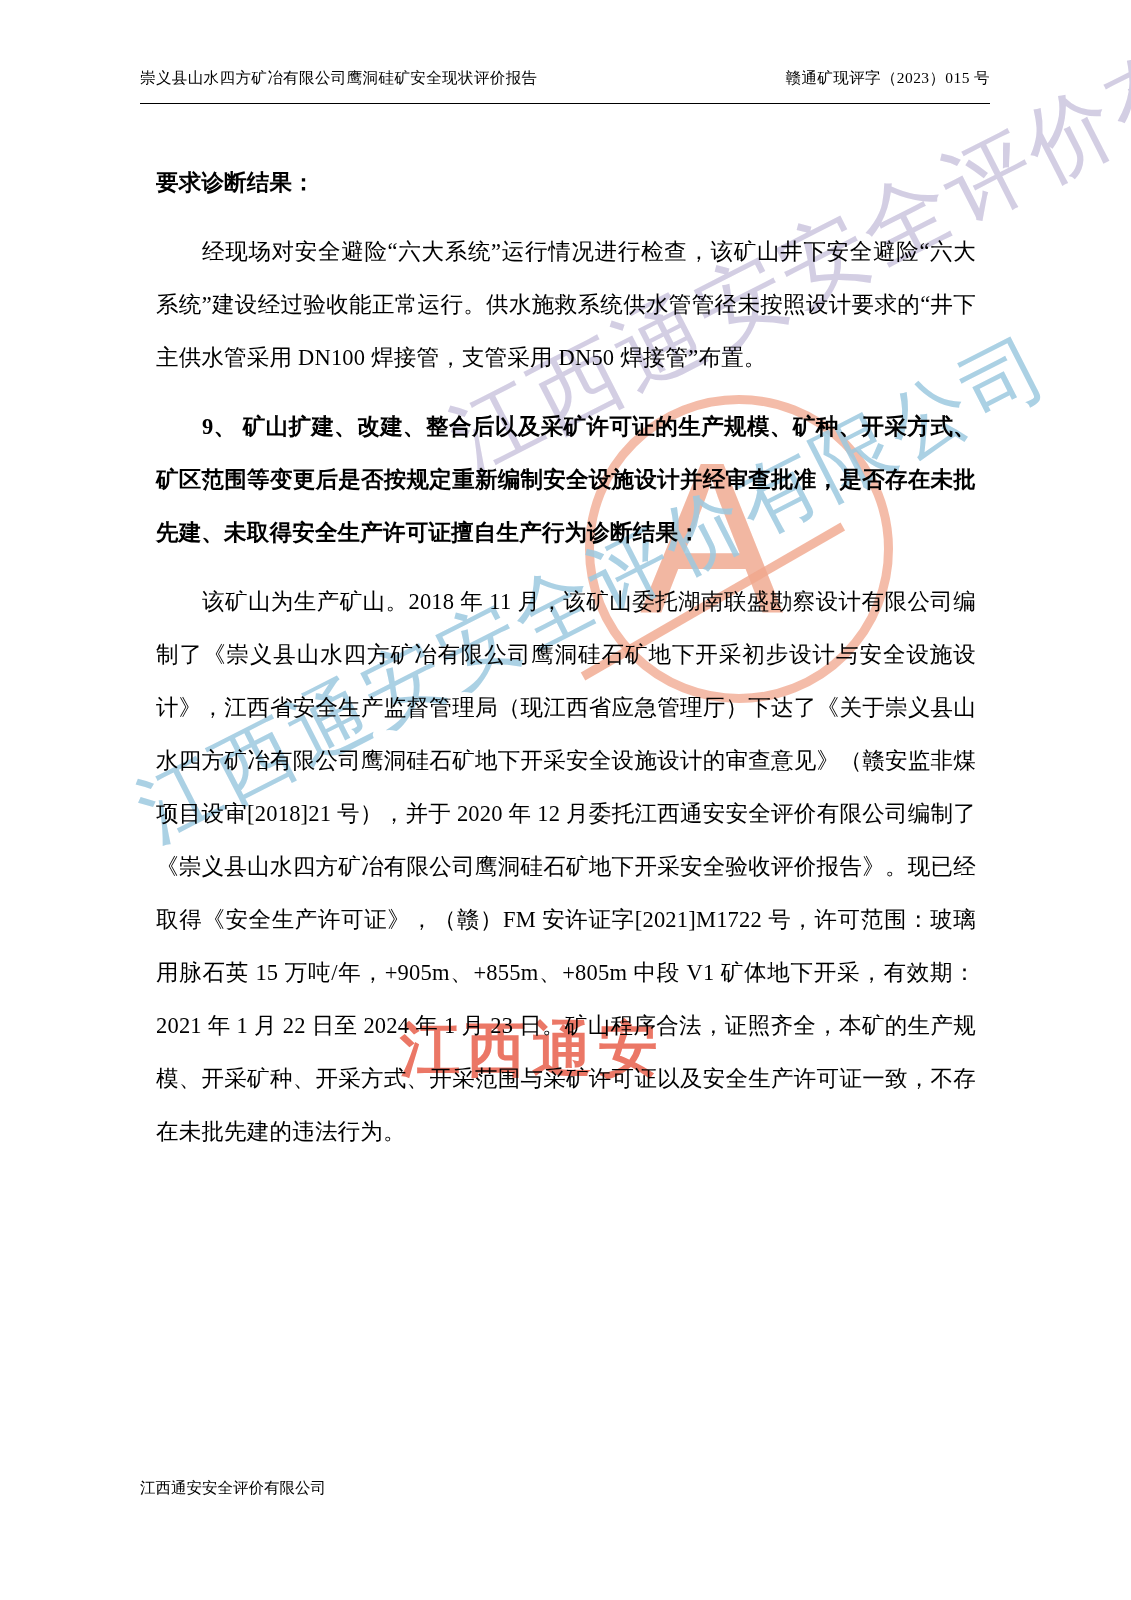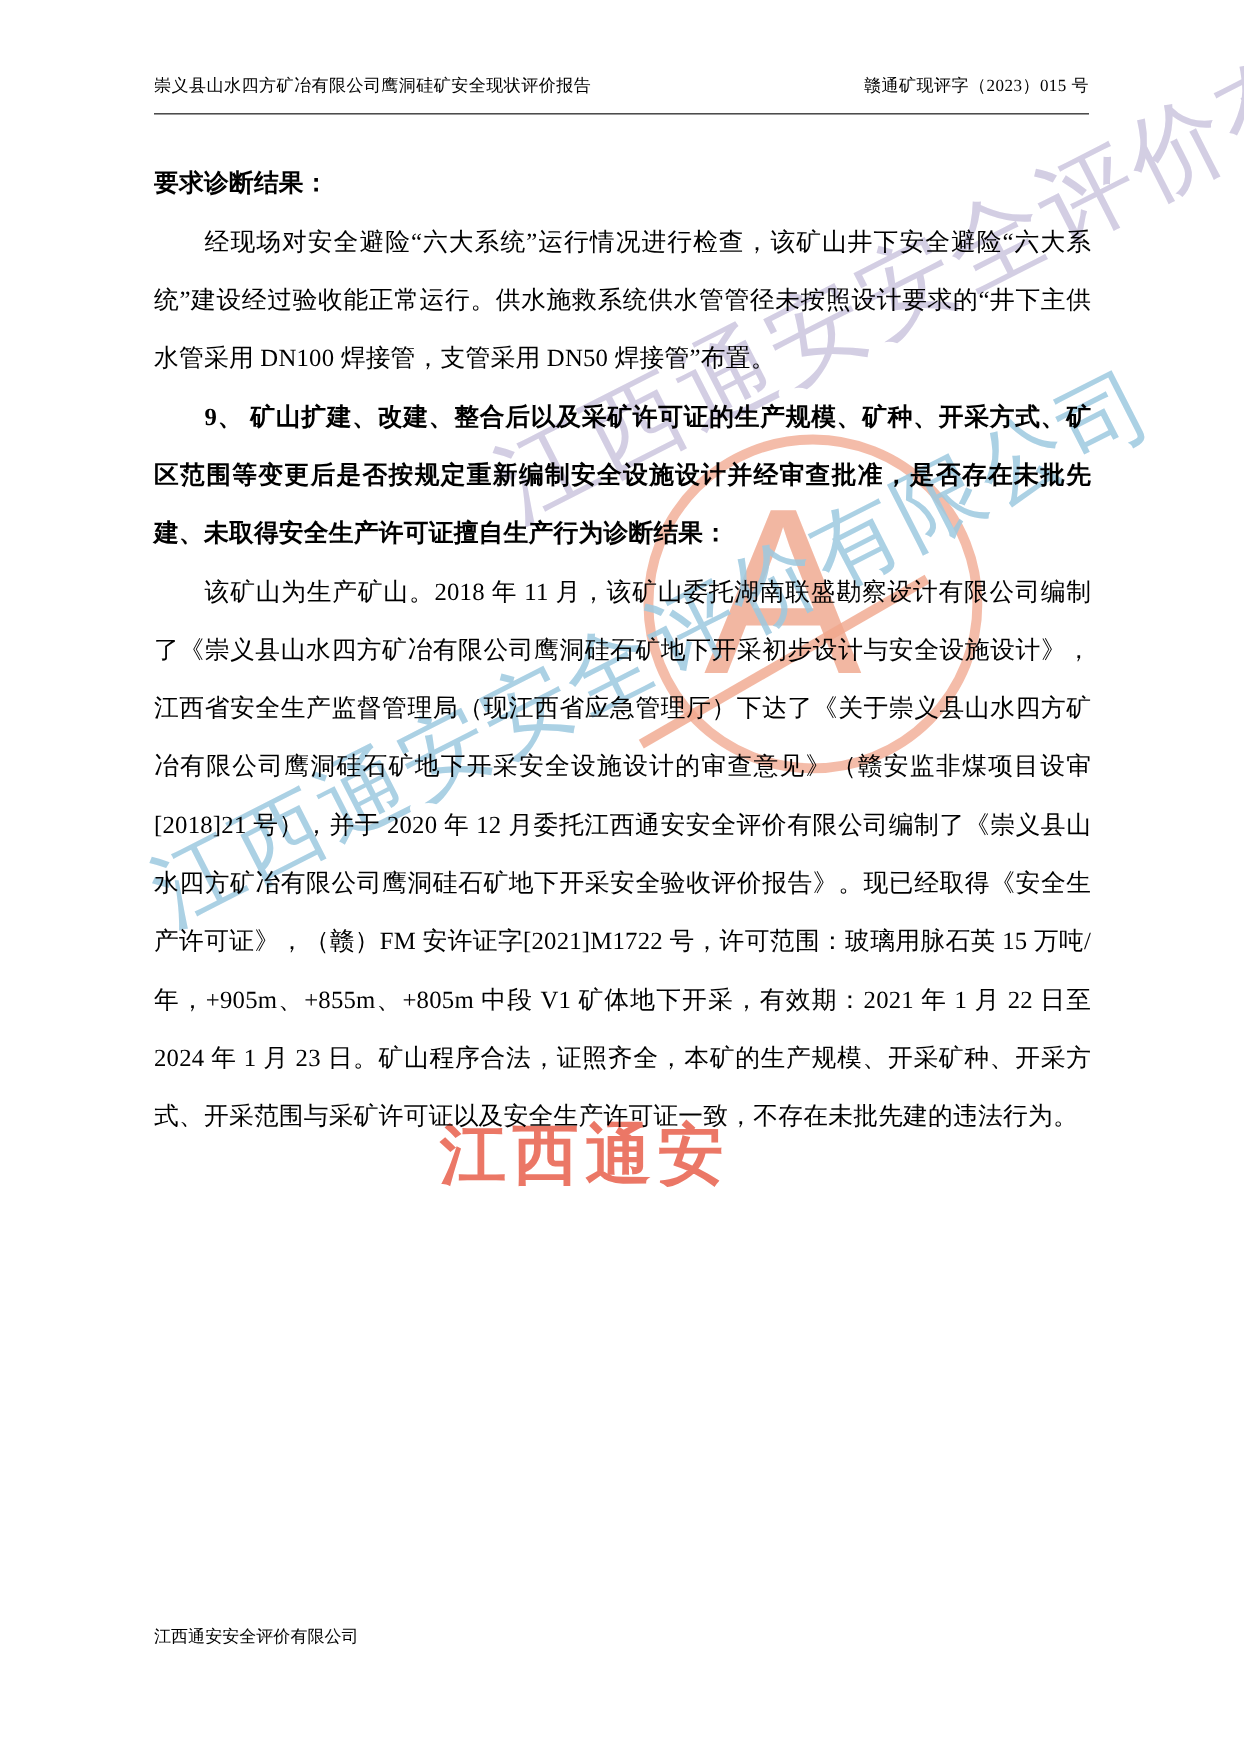--- a/index.html
+++ b/index.html
@@ -126,21 +126,21 @@
   }
 
   
   .body-block {
     position: absolute;
     left: 140px;
     top: 140px;
     width: 852px;
   }
   p {
-    margin: 0;
+    margin: 16px;
     font-size: 22.5px;
     line-height: 53px;
     text-align: justify;
     text-justify: inter-ideograph;
     letter-spacing: .2px;
   }
   p.bold {
     font-weight: bold;
   }
   .ind0 { text-indent: 0; }

